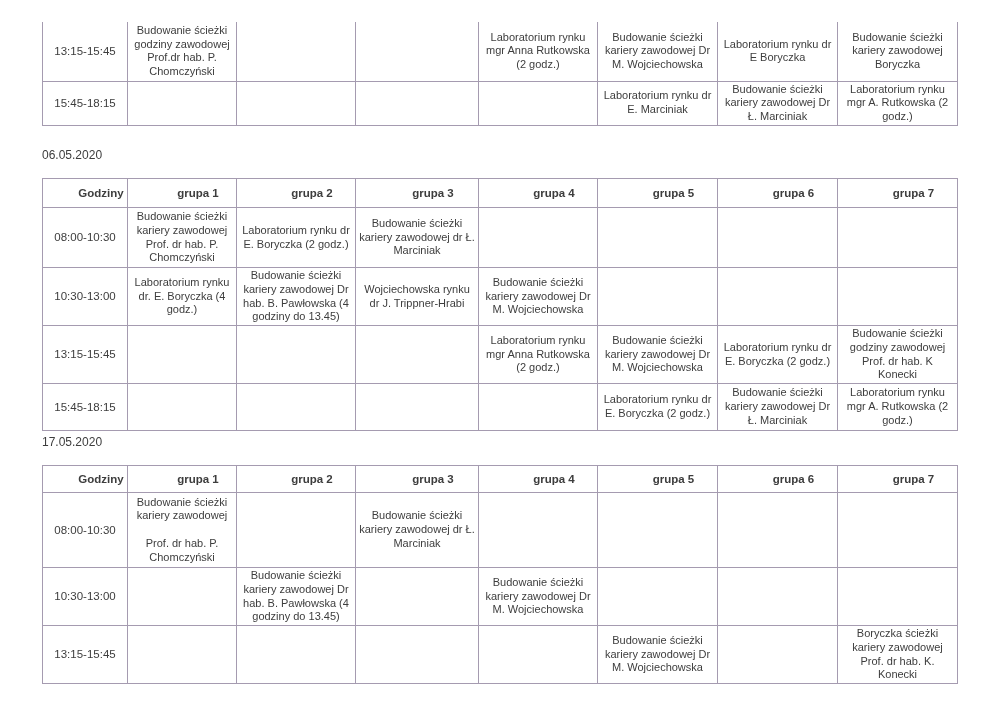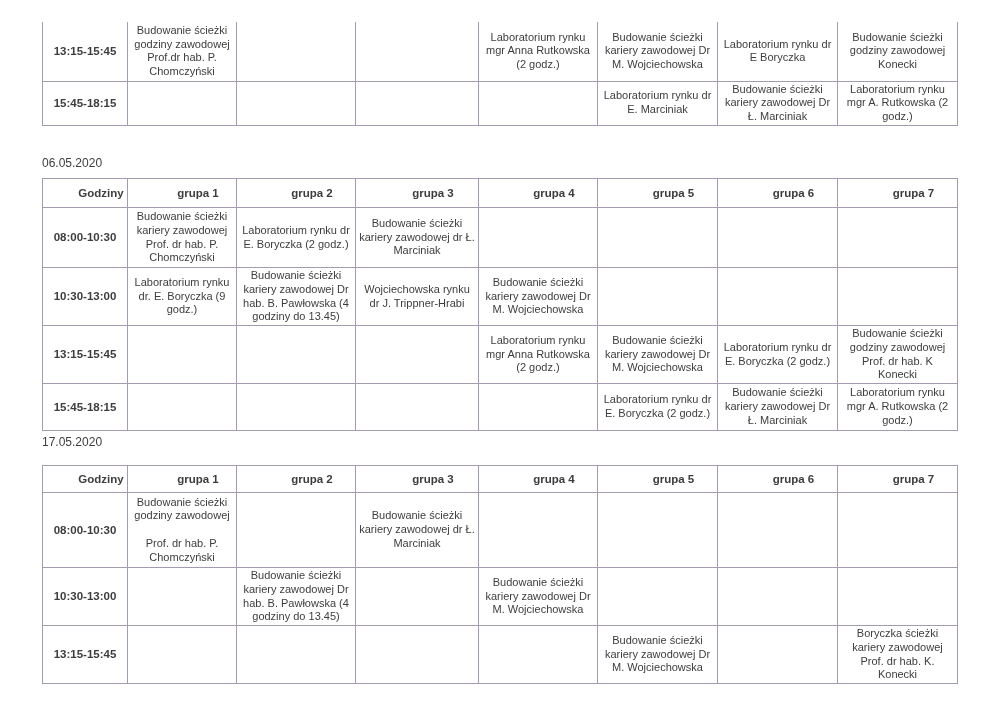--- a/index.html
+++ b/index.html
@@ -33,21 +33,21 @@
     overflow:hidden;
     font-weight:normal;
     color:var(--text);
   }
   .tbl th{
     font-weight:bold;
     font-size:11.5px;
     padding-left:35px;
   }
   .tbl td.time{
-    font-weight:bold;
+    font-weight:normal;
     font-size:11.5px;
     white-space:nowrap;
   }
   .cut-top tr:first-child td{border-top:0;}
   .date{
     position:absolute;left:42px;
     font-size:12px;
     color:var(--text);
   }
 </style>
@@ -69,37 +69,37 @@
         </colgroup>
         <tbody>
           <tr style="height: 59px;">
             <td class="time">13:15-15:45</td>
             <td>Budowanie ścieżki godziny zawodowej Prof.dr hab. P. Chomczyński</td>
             <td></td>
             <td></td>
             <td>Laboratorium rynku mgr Anna Rutkowska (2 godz.)</td>
             <td>Budowanie ścieżki kariery zawodowej  Dr M. Wojciechowska</td>
             <td>Laboratorium rynku dr E Boryczka</td>
-            <td>Budowanie ścieżki godziny zawodowej Konecki</td>
+            <td>Budowanie ścieżki kariery zawodowej Boryczka</td>
           </tr>
           <tr style="height: 40px;">
             <td class="time">15:45-18:15</td>
             <td></td>
             <td></td>
             <td></td>
             <td></td>
             <td>Laboratorium rynku dr E. Marciniak</td>
             <td>Budowanie ścieżki kariery zawodowej  Dr Ł. Marciniak</td>
             <td>Laboratorium rynku mgr A.  Rutkowska (2 godz.)</td>
           </tr>
         </tbody>
       </table>
     </div>
 
-  <div class="date" style="top:156px">06.05.2020</div>
+  <div class="date" style="top:148px">06.05.2020</div>
   <div class="tbl" id="table-1" style="top:178px">
       <table>
         <colgroup>
           <col style="width: 85px;">
           <col style="width: 109px;">
           <col style="width: 119px;">
           <col style="width: 123px;">
           <col style="width: 119px;">
           <col style="width: 120px;">
           <col style="width: 120px;">
@@ -123,21 +123,21 @@
             <td>Budowanie ścieżki kariery zawodowej Prof. dr hab. P. Chomczyński</td>
             <td>Laboratorium rynku dr E.  Boryczka (2 godz.)</td>
             <td>Budowanie ścieżki kariery zawodowej dr Ł. Marciniak</td>
             <td></td>
             <td></td>
             <td></td>
             <td></td>
           </tr>
           <tr style="height: 57px;">
             <td class="time">10:30-13:00</td>
-            <td>Laboratorium rynku dr. E. Boryczka (9 godz.)</td>
+            <td>Laboratorium rynku dr. E. Boryczka (4 godz.)</td>
             <td>Budowanie ścieżki kariery zawodowej Dr hab. B. Pawłowska (4 godziny do 13.45)</td>
             <td>Wojciechowska rynku  dr J.  Trippner-Hrabi</td>
             <td>Budowanie ścieżki kariery zawodowej  Dr M. Wojciechowska</td>
             <td></td>
             <td></td>
             <td></td>
           </tr>
           <tr style="height: 46px;">
             <td class="time">13:15-15:45</td>
             <td></td>
@@ -183,21 +183,21 @@
             <th>grupa 3</th>
             <th>grupa 4</th>
             <th>grupa 5</th>
             <th>grupa 6</th>
             <th>grupa 7</th>
           </tr>
         </thead>
         <tbody>
           <tr style="height: 75px;">
             <td class="time">08:00-10:30</td>
-            <td>Budowanie ścieżki godziny zawodowej
+            <td>Budowanie ścieżki kariery zawodowej
 
 Prof. dr hab. P. Chomczyński</td>
             <td></td>
             <td>Budowanie ścieżki kariery zawodowej  dr Ł. Marciniak</td>
             <td></td>
             <td></td>
             <td></td>
             <td></td>
           </tr>
           <tr style="height: 58px;">

